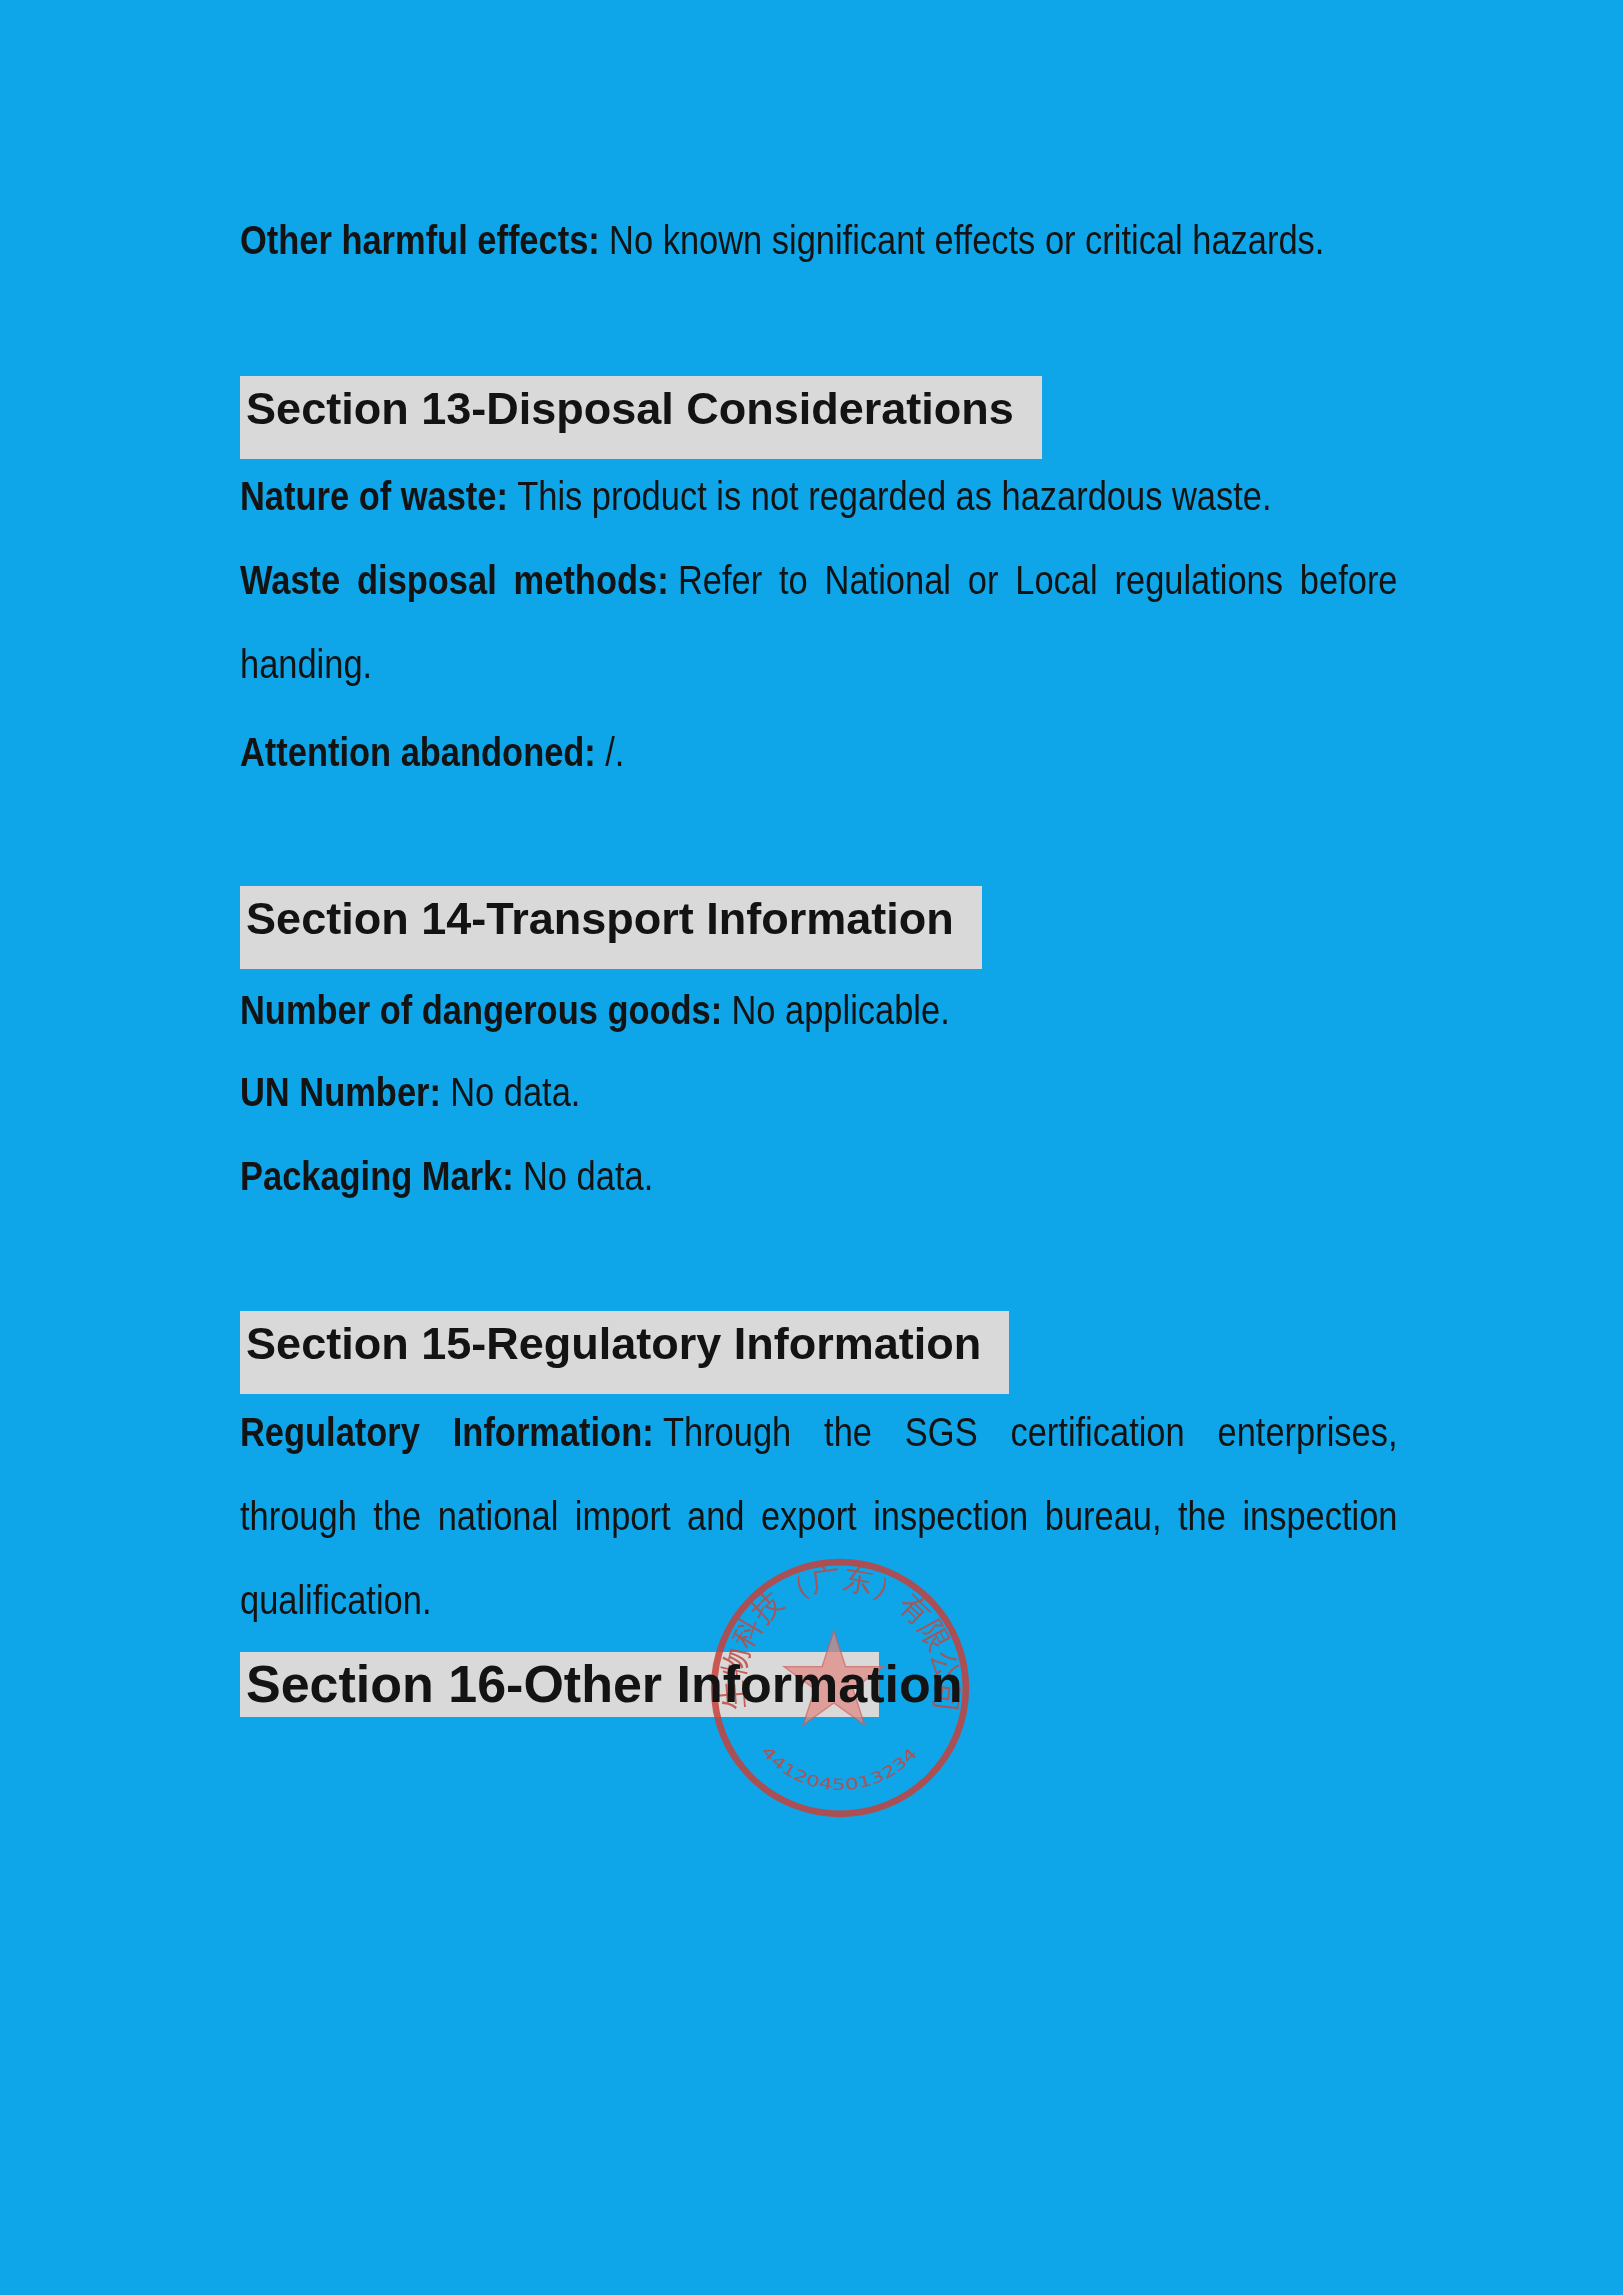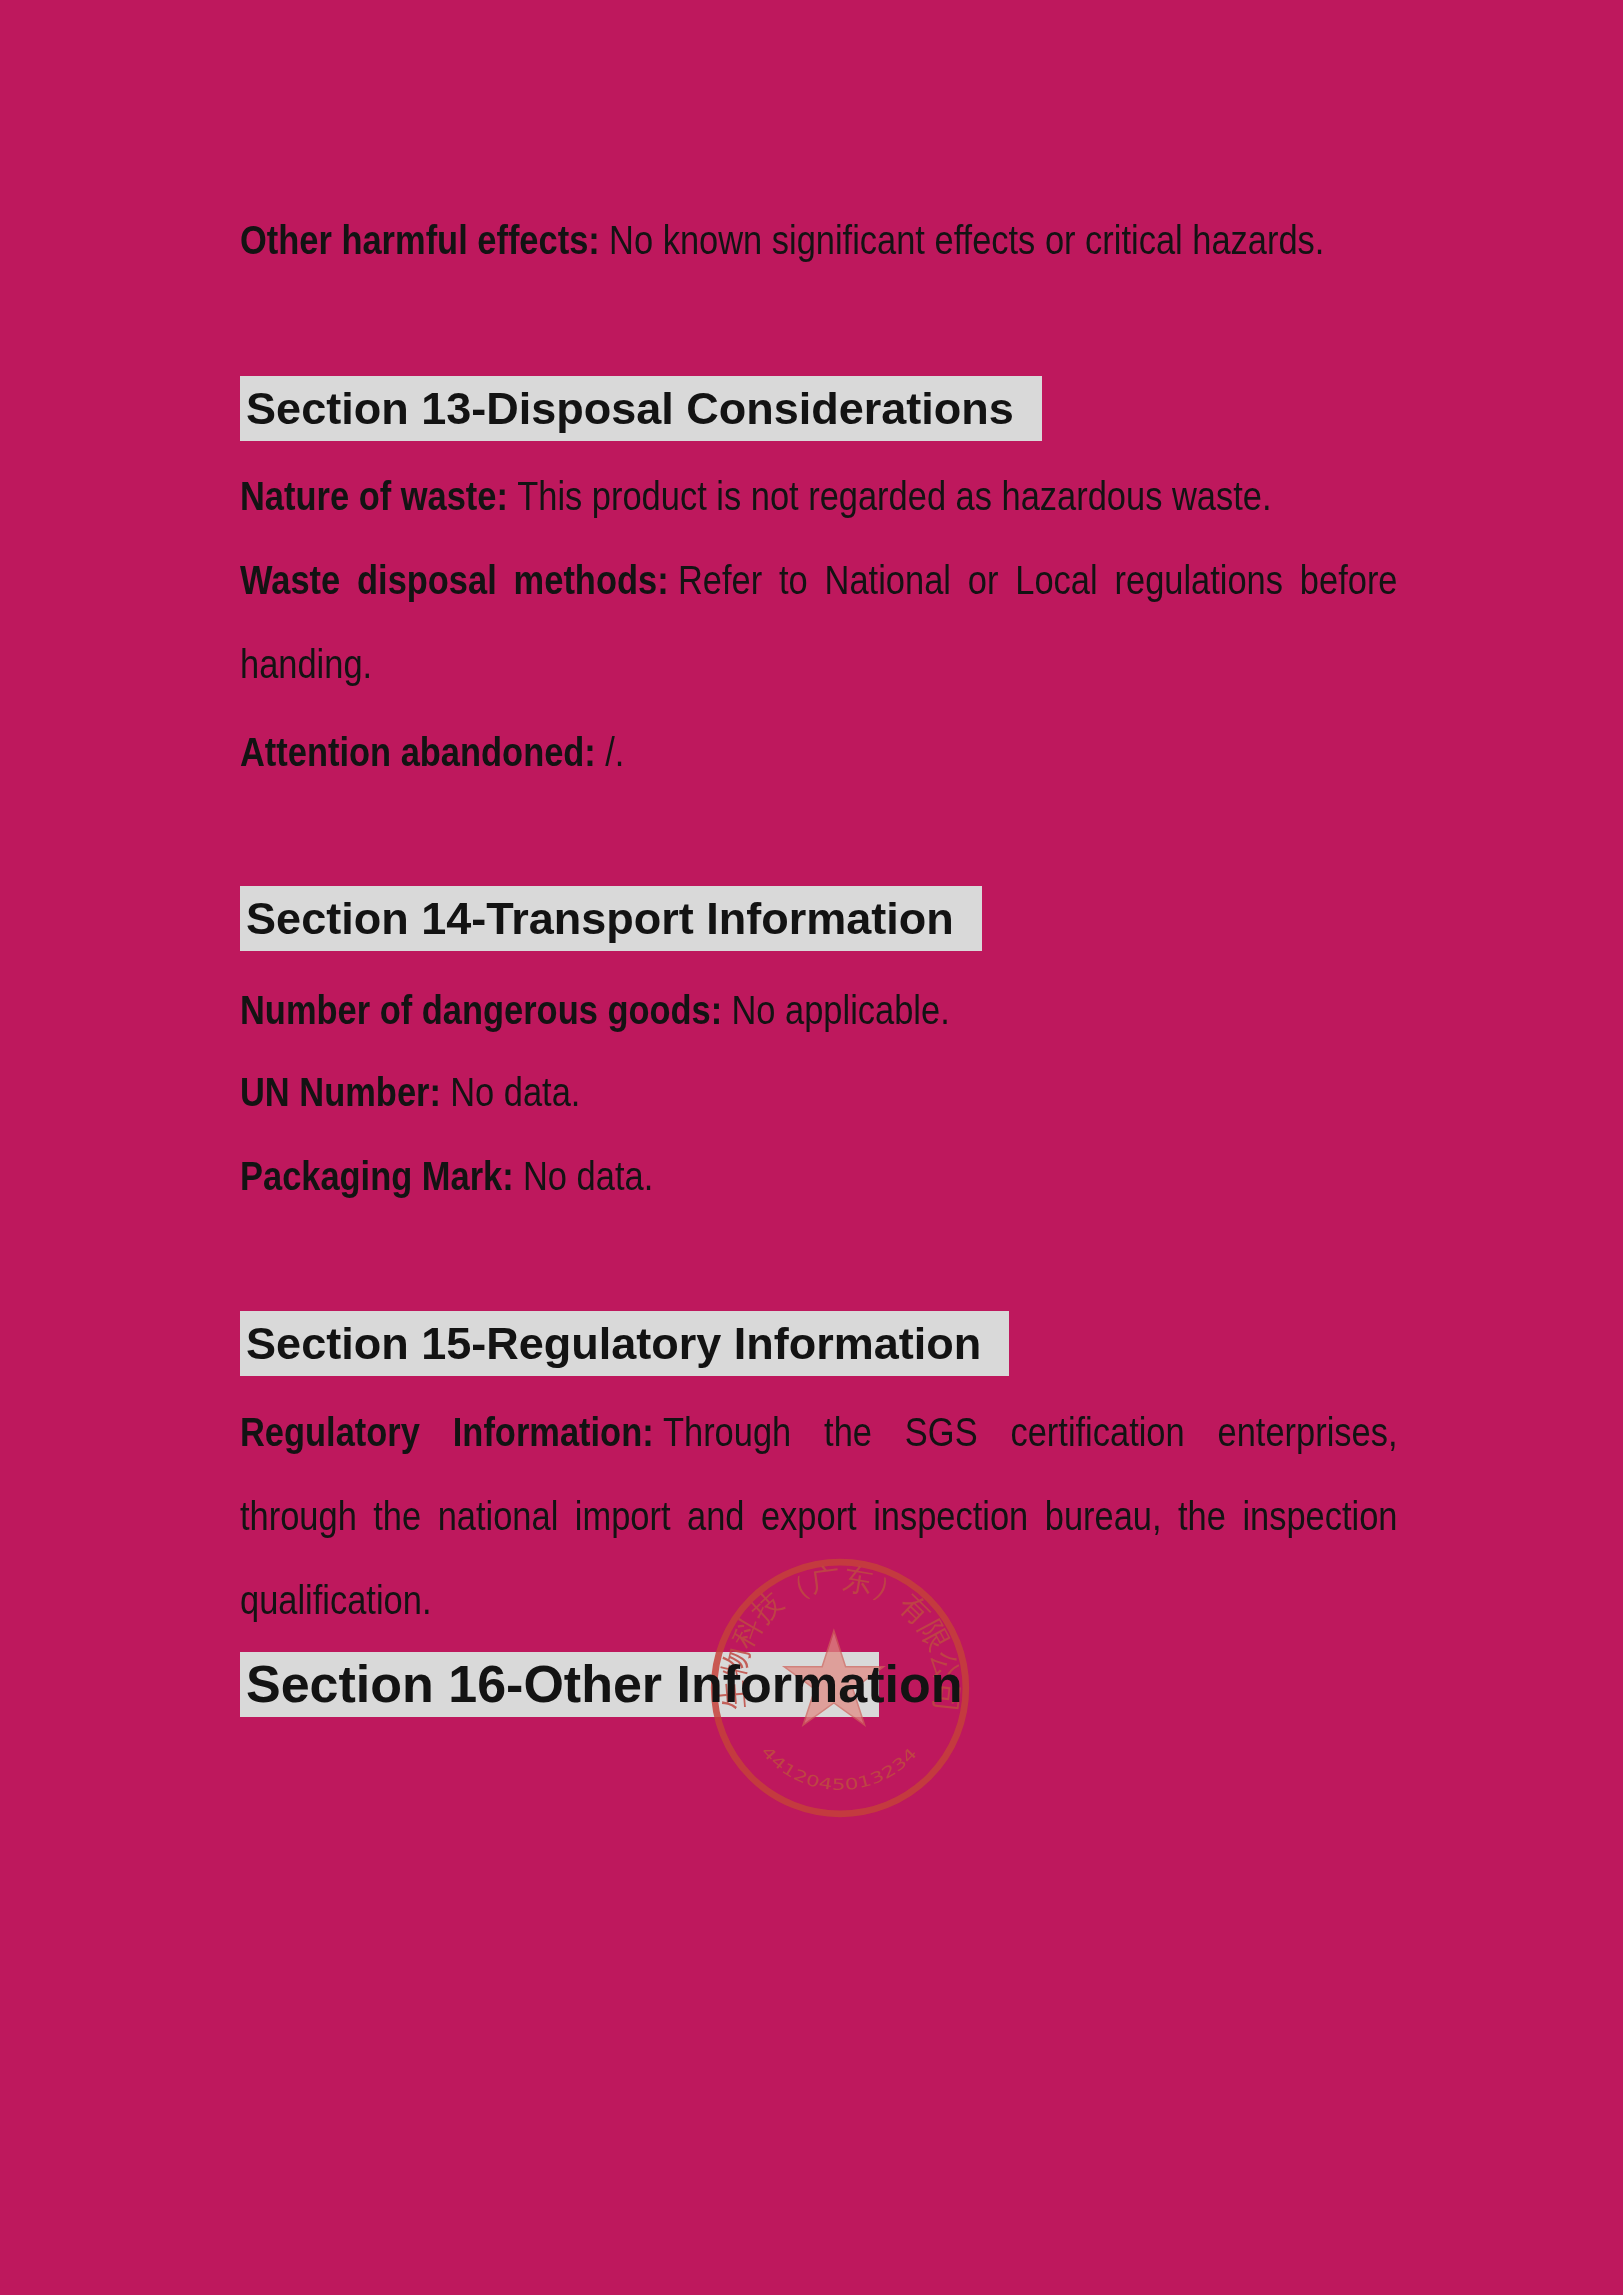--- a/index.html
+++ b/index.html
@@ -1,19 +1,19 @@
 <!DOCTYPE html>
 <html style="font-size:8.2px"><head>
 <meta charset="utf-8">
 <style>
   html,body { margin:0; padding:0; background:#ffffff; }
   #page {
     position:relative;
     width:1623px; height:2295px;
-    background:#be185d;
+    background:#0ea5e9;
     font-family:"Liberation Sans", sans-serif;
     color:#131313;
     overflow:hidden;
   }
   
   .bodyline, .para {
     position:absolute;
     left:240px;
     width:1378px;
     font-size:41px;
@@ -29,21 +29,21 @@
     left:240px;
     height:65px;
     line-height:65px;
     font-size:45px;
     font-weight:bold;
     white-space:nowrap;
   }
   .sec-bar .bar {
     background:#d9d9d9;
     display:inline-block;
-    height:65px;
+    height:83px;
     padding:0 28px 0 6.1px;
   }
   
   .bar-rect {
     position:absolute;
     left:240px; top:1652px;
     width:639px; height:65px;
     background:#d9d9d9;
     z-index:0;
   }

